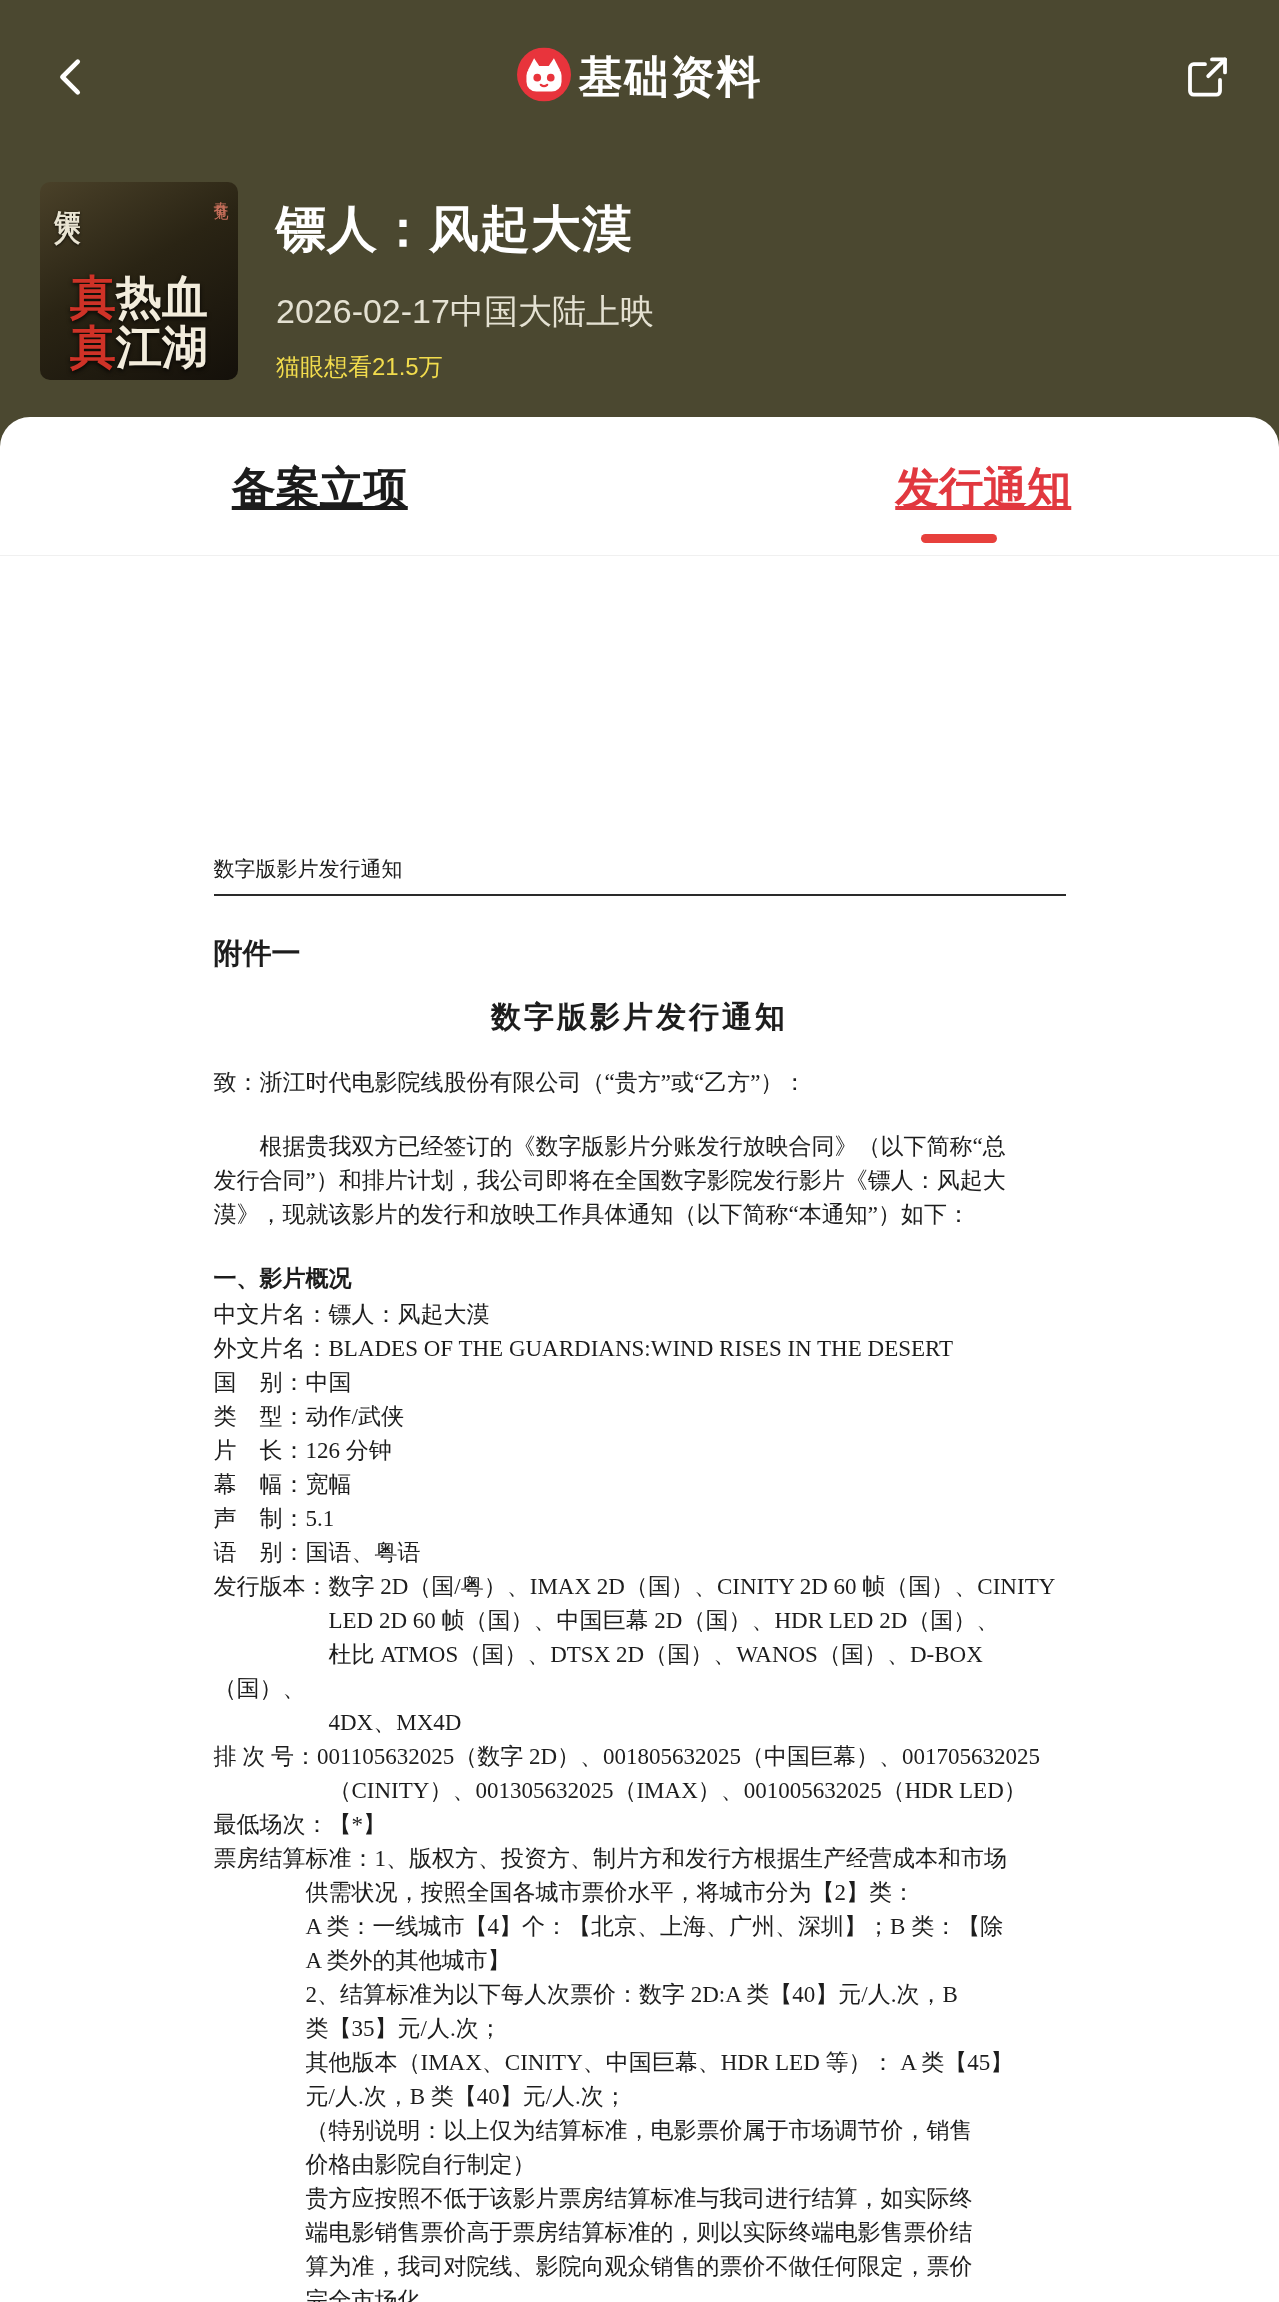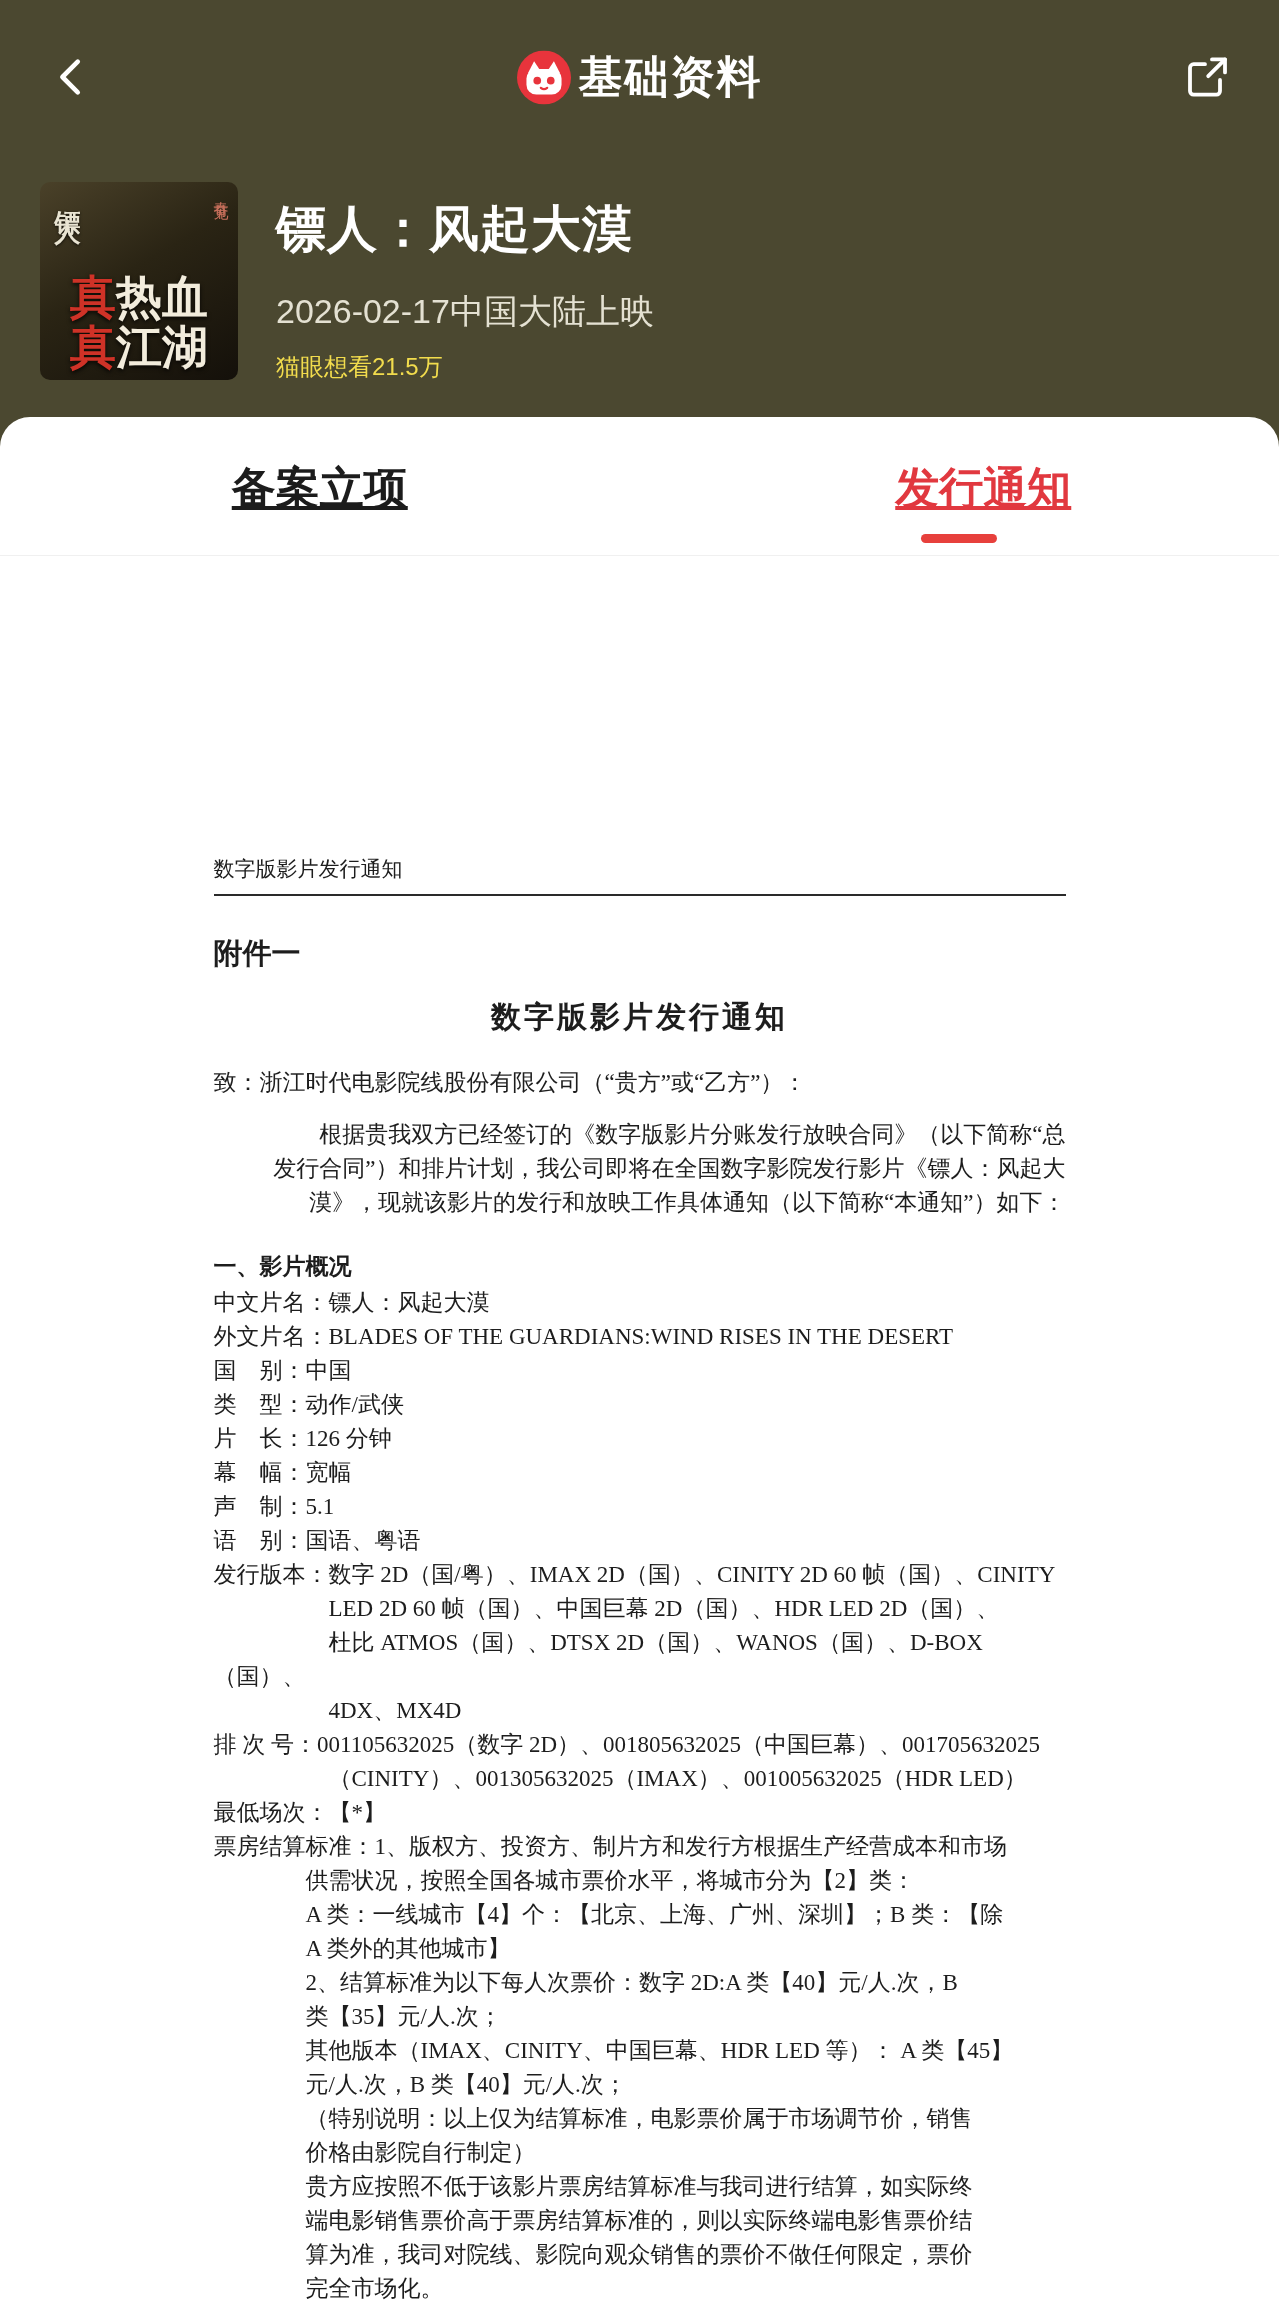--- a/index.html
+++ b/index.html
@@ -22,21 +22,21 @@
     padding: 0 40px;
   }
   .icon-btn {
     background: none; border: none; cursor: pointer;
     width: 64px; height: 64px;
     display: flex; align-items: center; justify-content: center;
   }
   .title-wrap {
     position: absolute; left: 50%; top: 50%;
     transform: translate(-50%, -50%);
-    display: flex; align-items: center; gap: 8px;
+    display: flex; gap: 8px;
   }
   .logo-circle { width: 54px; height: 54px; display: block; }
   .topbar-title { color: #ffffff; font-size: 44px; font-weight: 700; letter-spacing: 2px; }
 
   
   .hero { display: flex; padding: 28px 40px 10px 40px; }
   .poster {
     position: relative; width: 198px; height: 198px; border-radius: 10px;
     overflow: hidden; flex: 0 0 auto; cursor: pointer;
     background: linear-gradient(150deg, #4a4129 0%, #2a2414 45%, #14100a 100%);
@@ -104,21 +104,21 @@
     color: #1d1d1d;
     font-size: 23px; line-height: 34px;
   }
   .doc-pagehead {
     font-size: 21px; padding-bottom: 8px;
     border-bottom: 2px solid #2a2a2a;
   }
   .doc-attachment { margin-top: 40px; font-size: 29px; font-weight: 700; }
   .doc-title { margin-top: 30px; text-align: center; font-size: 30px; font-weight: 700; letter-spacing: 3px; }
   .doc-salutation { margin-top: 32px; white-space: pre-wrap; }
-  .doc-para { margin-top: 18px; white-space: pre-wrap; text-align: right; }
+  .doc-para { margin-top: 30px; white-space: pre-wrap; }
   .doc-section { margin-top: 30px; font-weight: 700; white-space: pre-wrap; }
   .doc-body { margin-top: 2px; white-space: pre-wrap; }
 </style>
 </head>
 <body>
 
 <div class="screen">
 
   <div class="top-bg">
 

